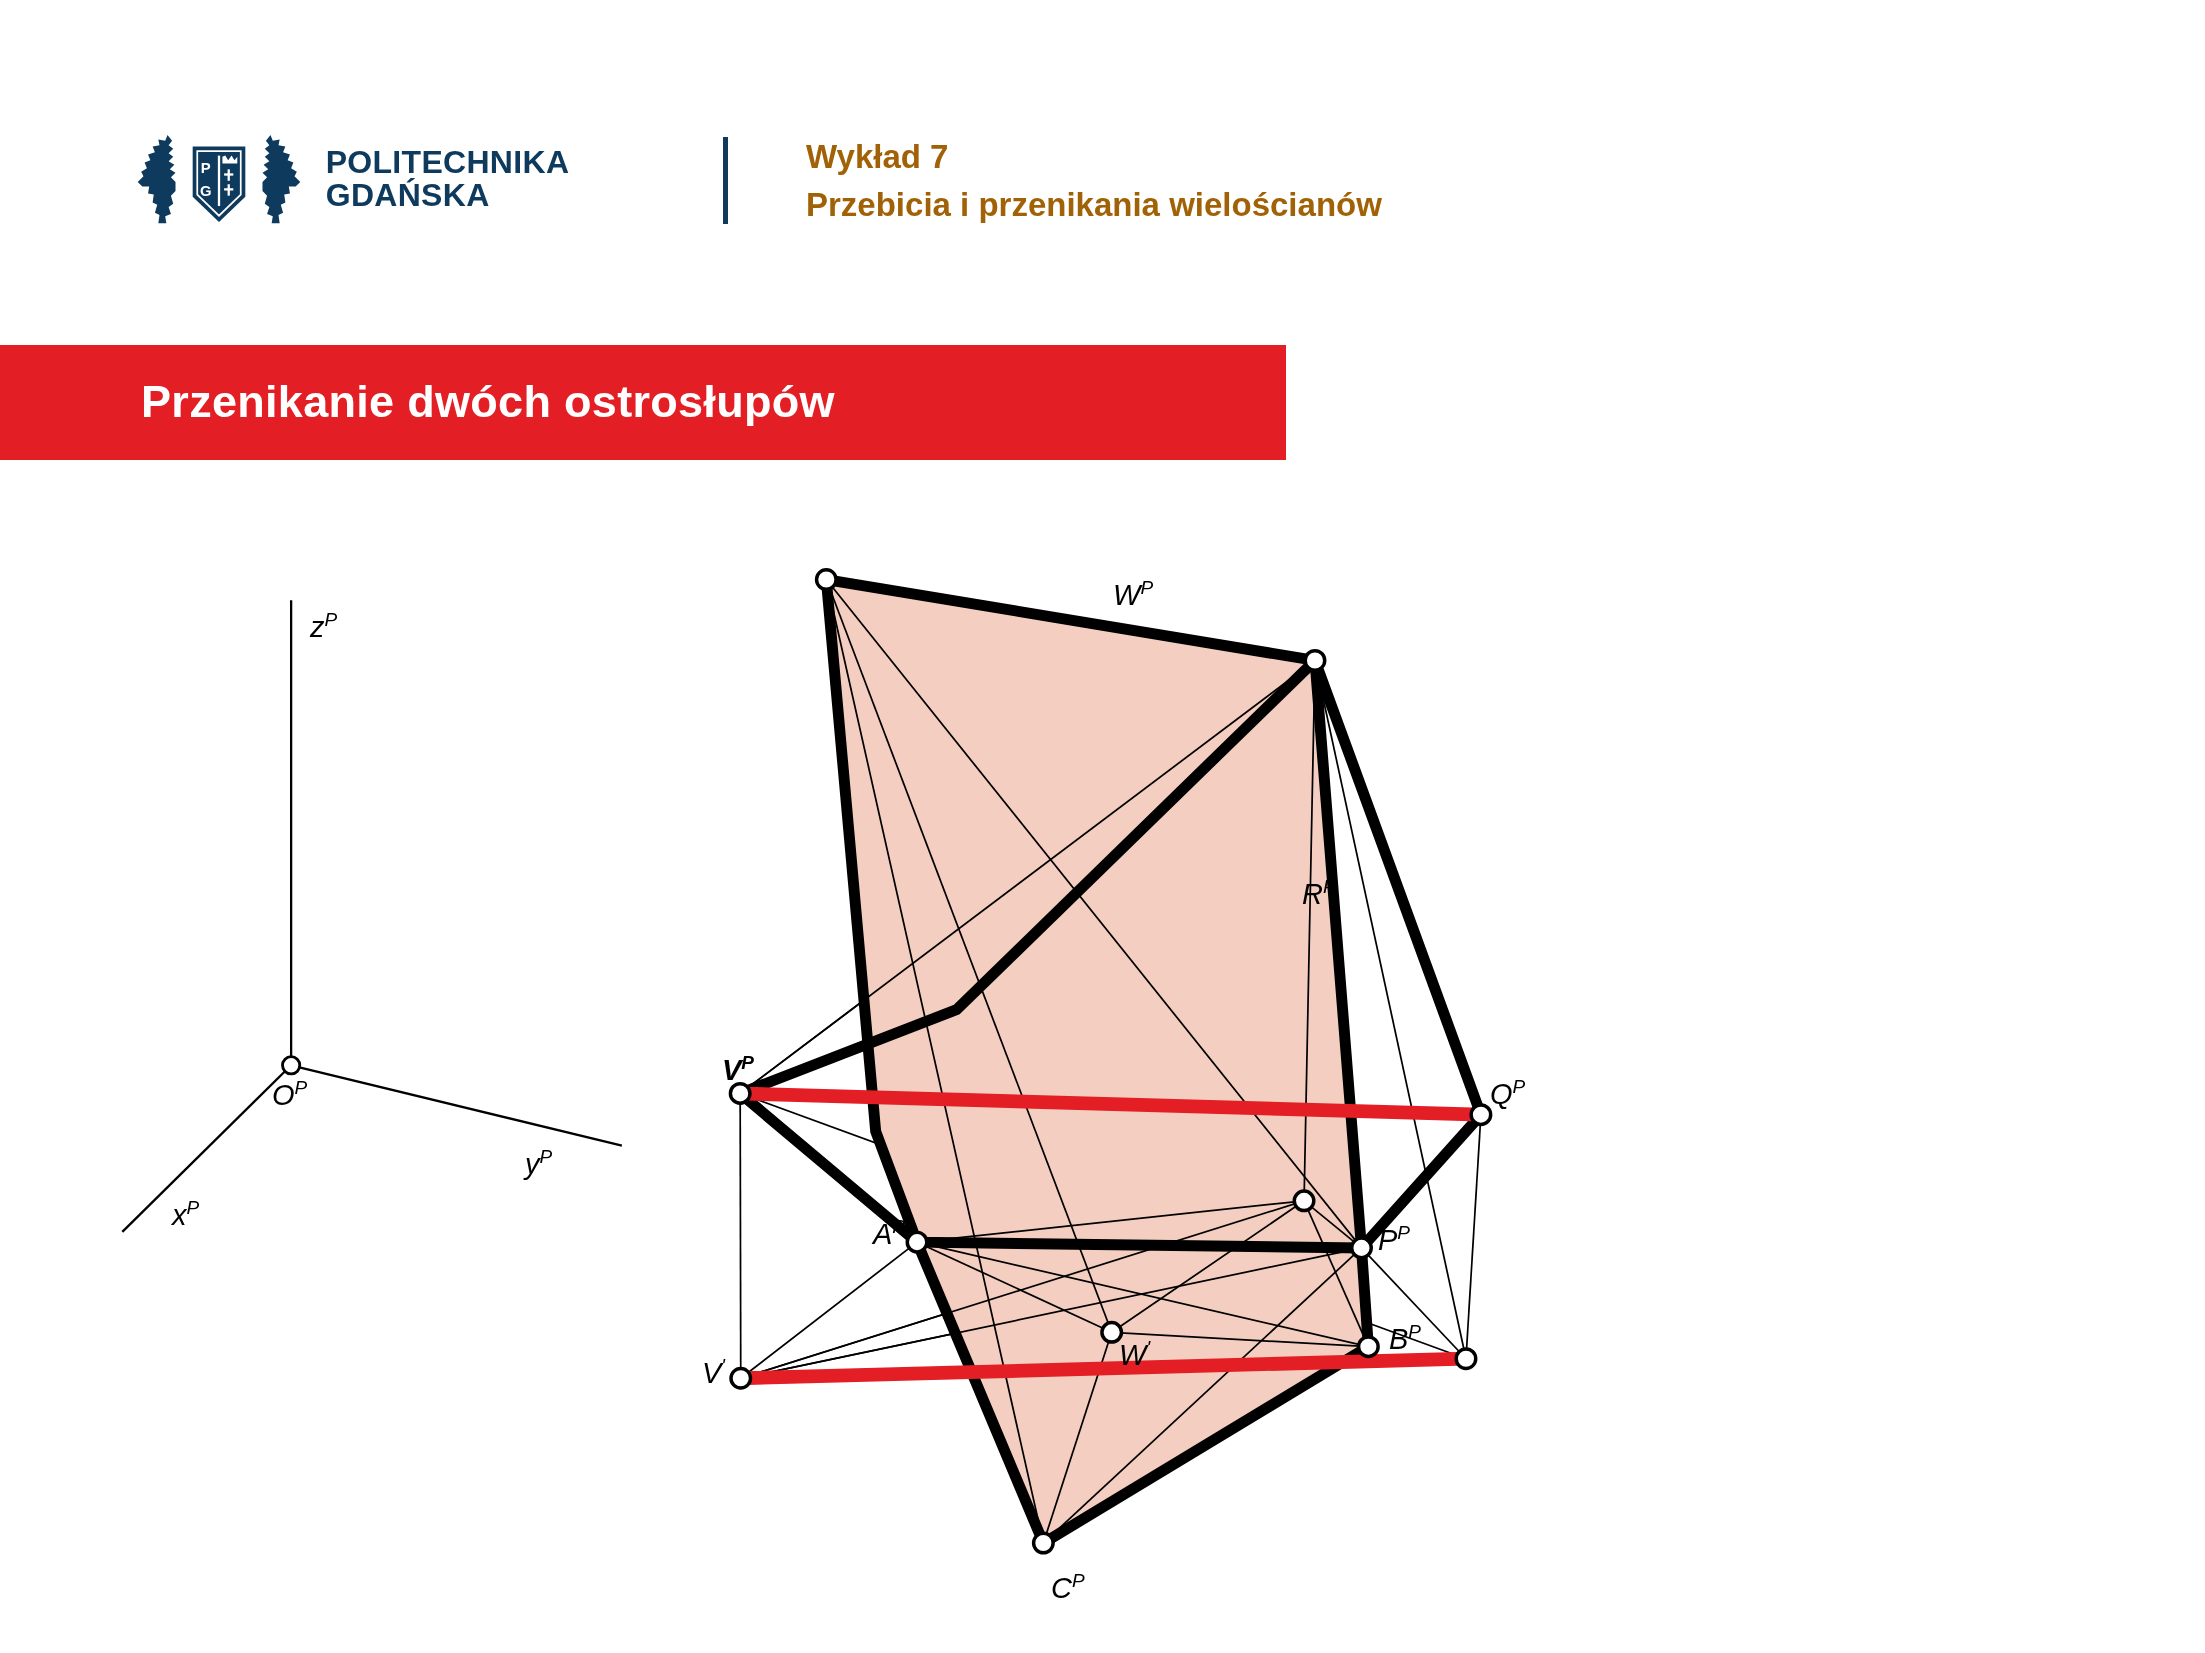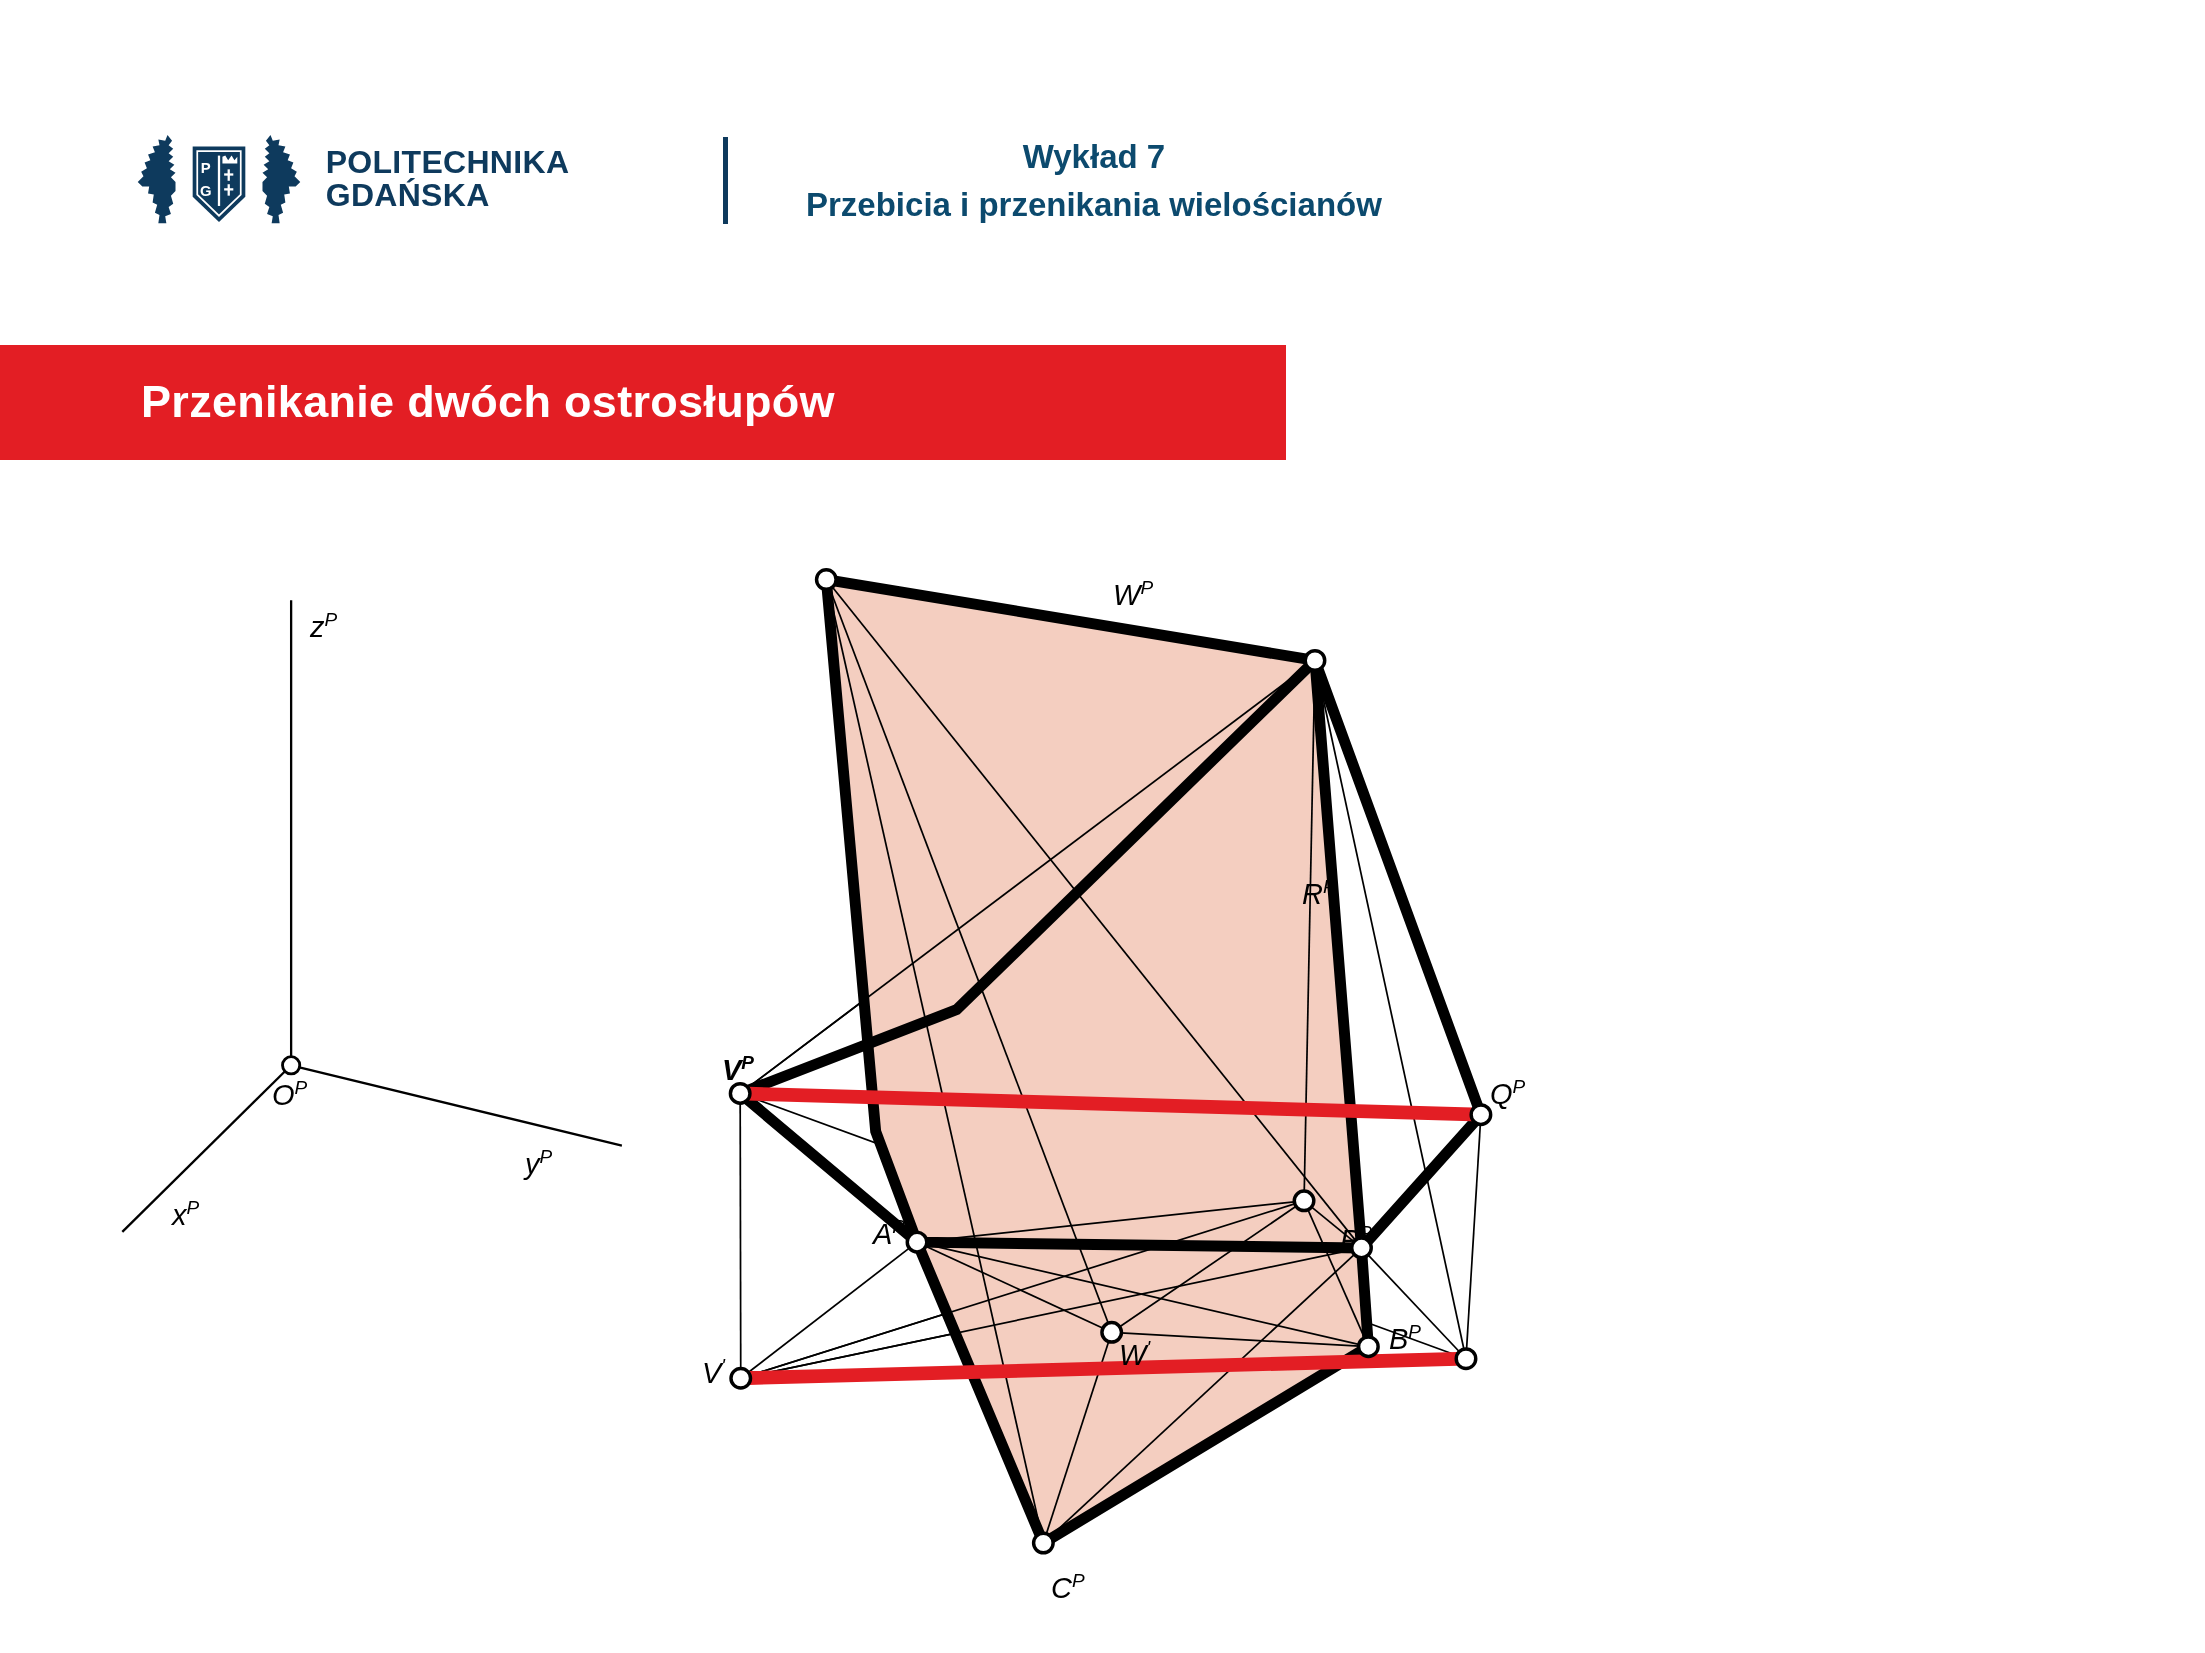--- a/index.html
+++ b/index.html
@@ -27,21 +27,21 @@
     letter-spacing:0.3px;
     white-space:pre-line;
     font-family:"Liberation Sans", sans-serif;
   }
   #header-divider{
     position:absolute; left:723px; top:137px;
     width:5.2px; height:87px; background:#0E3A5D;
   }
   #header-text{
     position:absolute; left:806px; top:133px;
-    color:#0c4a6e; font-weight:bold; font-size:33px; line-height:1.45;text-align:center;
+    color:#a16207; font-weight:bold; font-size:33px; line-height:1.45;
   }
   
   #title-banner{
     position:absolute; left:0px; top:345px;
     width:1286px; height:115px;
     background:#E31E24;
   }
   #title-banner-text{
     position:absolute; left:141px; top:376px;
     color:#ffffff; font-weight:bold; font-size:45px;
@@ -215,18 +215,18 @@
 <div class="lbl" style="left:310px;  top:609px;"><span>z</span><sup>P</sup></div>
 <div class="lbl" style="left:272px;  top:1077px;"><span>O</span><sup>P</sup></div>
 <div class="lbl" style="left:525px;  top:1146px;"><span>y</span><sup>P</sup></div>
 <div class="lbl" style="left:172px;  top:1197px;"><span>x</span><sup>P</sup></div>
 
 <div class="lbl" style="left:1113px; top:577px;"><span>W</span><sup>P</sup></div>
 <div class="lbl" style="left:1302px; top:864px;margin-top:12px;"><span>R</span><sup>P</sup></div>
 <div class="lbl" style="left:722px; top:1052px;font-weight:bold;"><span>V</span><sup>P</sup></div>
 <div class="lbl" style="left:1490px; top:1076px;"><span>Q</span><sup>P</sup></div>
 <div class="lbl" style="left:873px; top:1216px;"><span>A</span><sup>P</sup></div>
-<div class="lbl" style="left:1340px; top:1222px;"><span>P</span><sup>P</sup></div>
+<div class="lbl" style="left:1378px; top:1222px;"><span>P</span><sup>P</sup></div>
 <div class="lbl" style="left:1389px; top:1321px;"><span>B</span><sup>P</sup></div>
 <div class="lbl" style="left:1051px; top:1554px;margin-top:16px;"><span>C</span><sup>P</sup></div>
 <div class="lbl" style="left:702px; top:1355px;"><span>V</span><sup>'</sup></div>
 <div class="lbl" style="left:1119px; top:1337px;"><span>W</span><sup>'</sup></div>
 
 
 </body></html>

